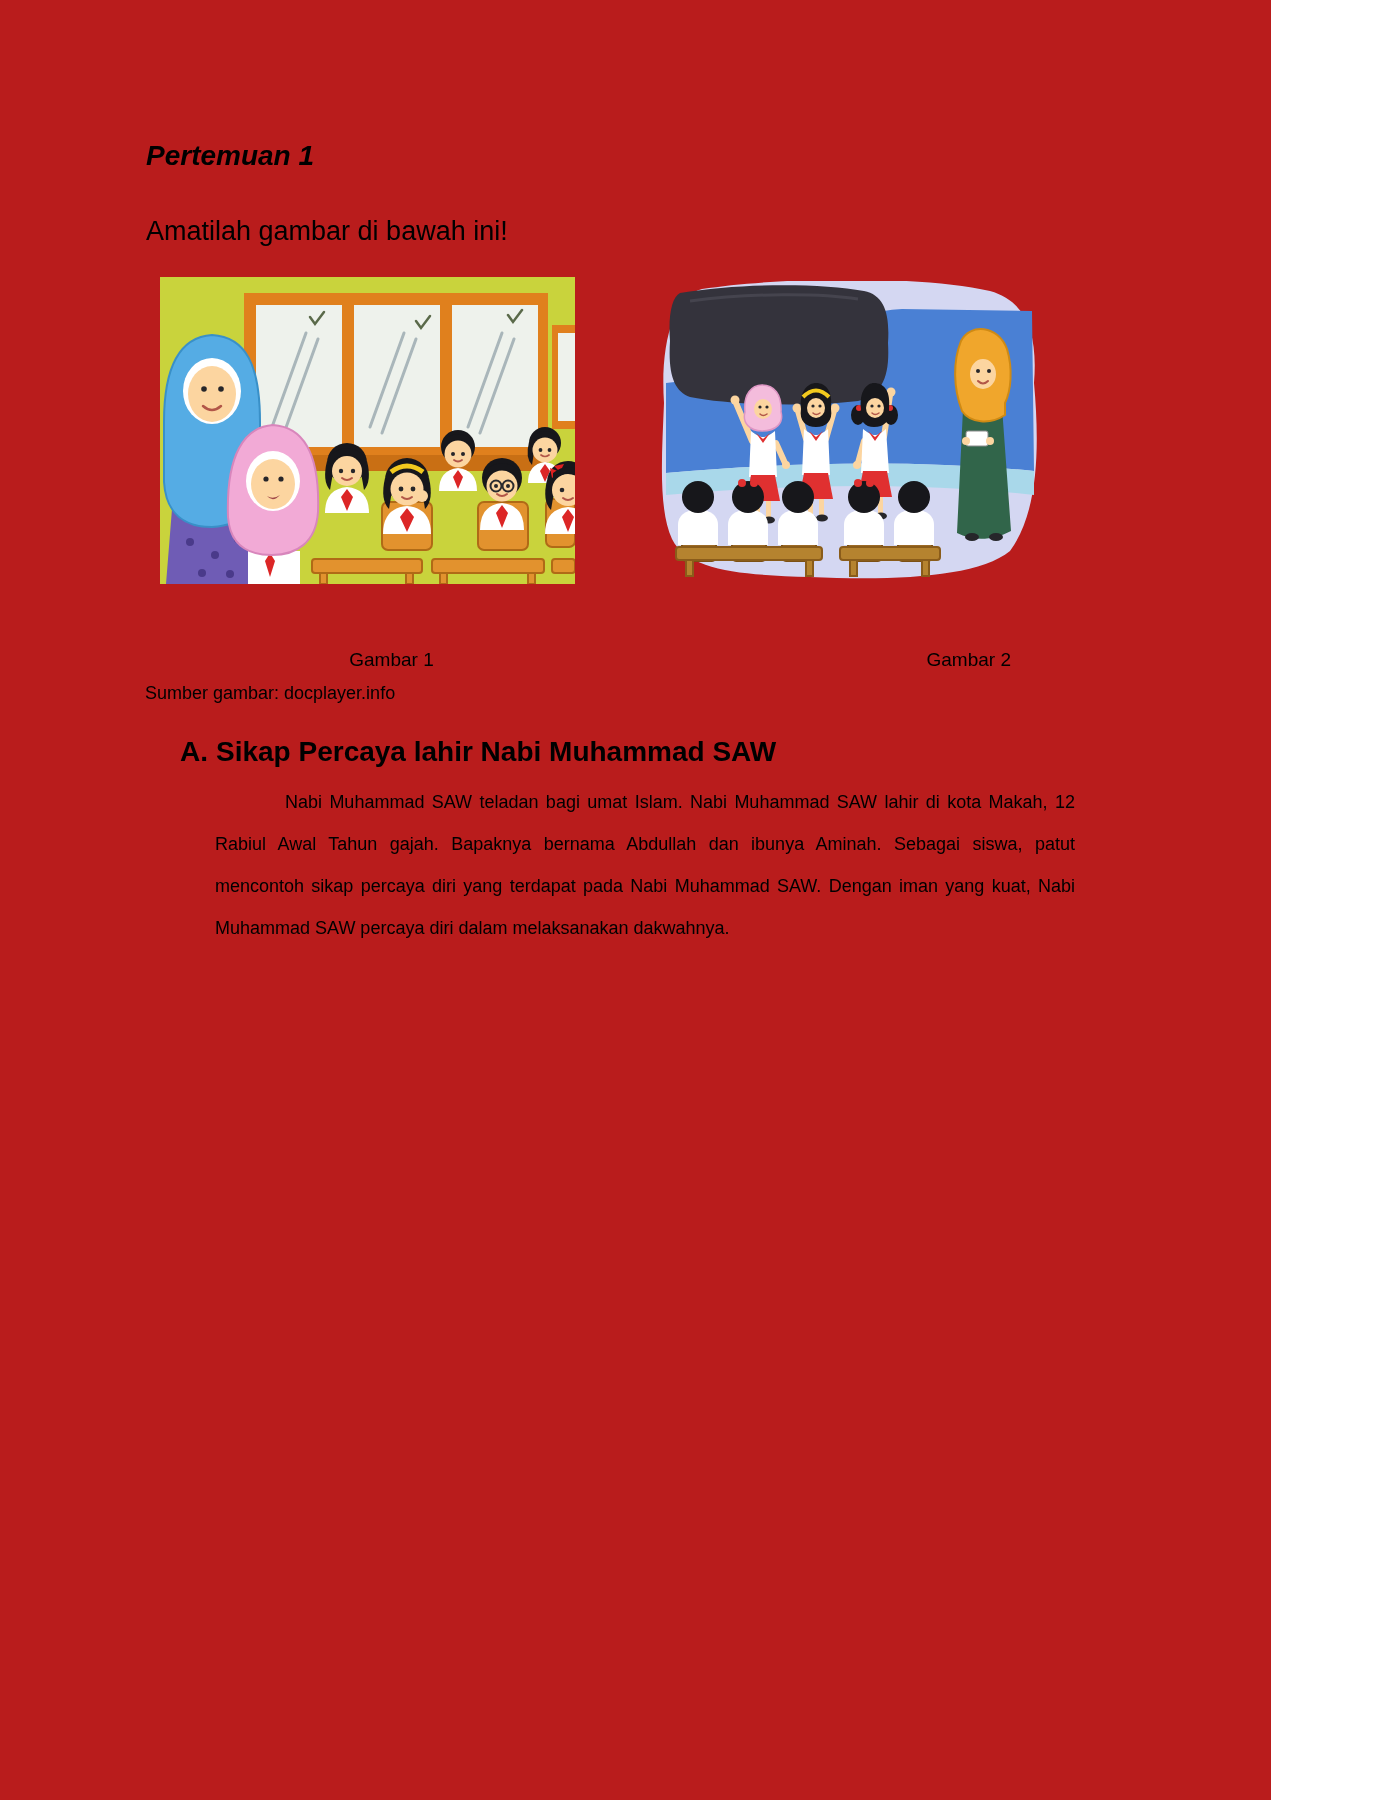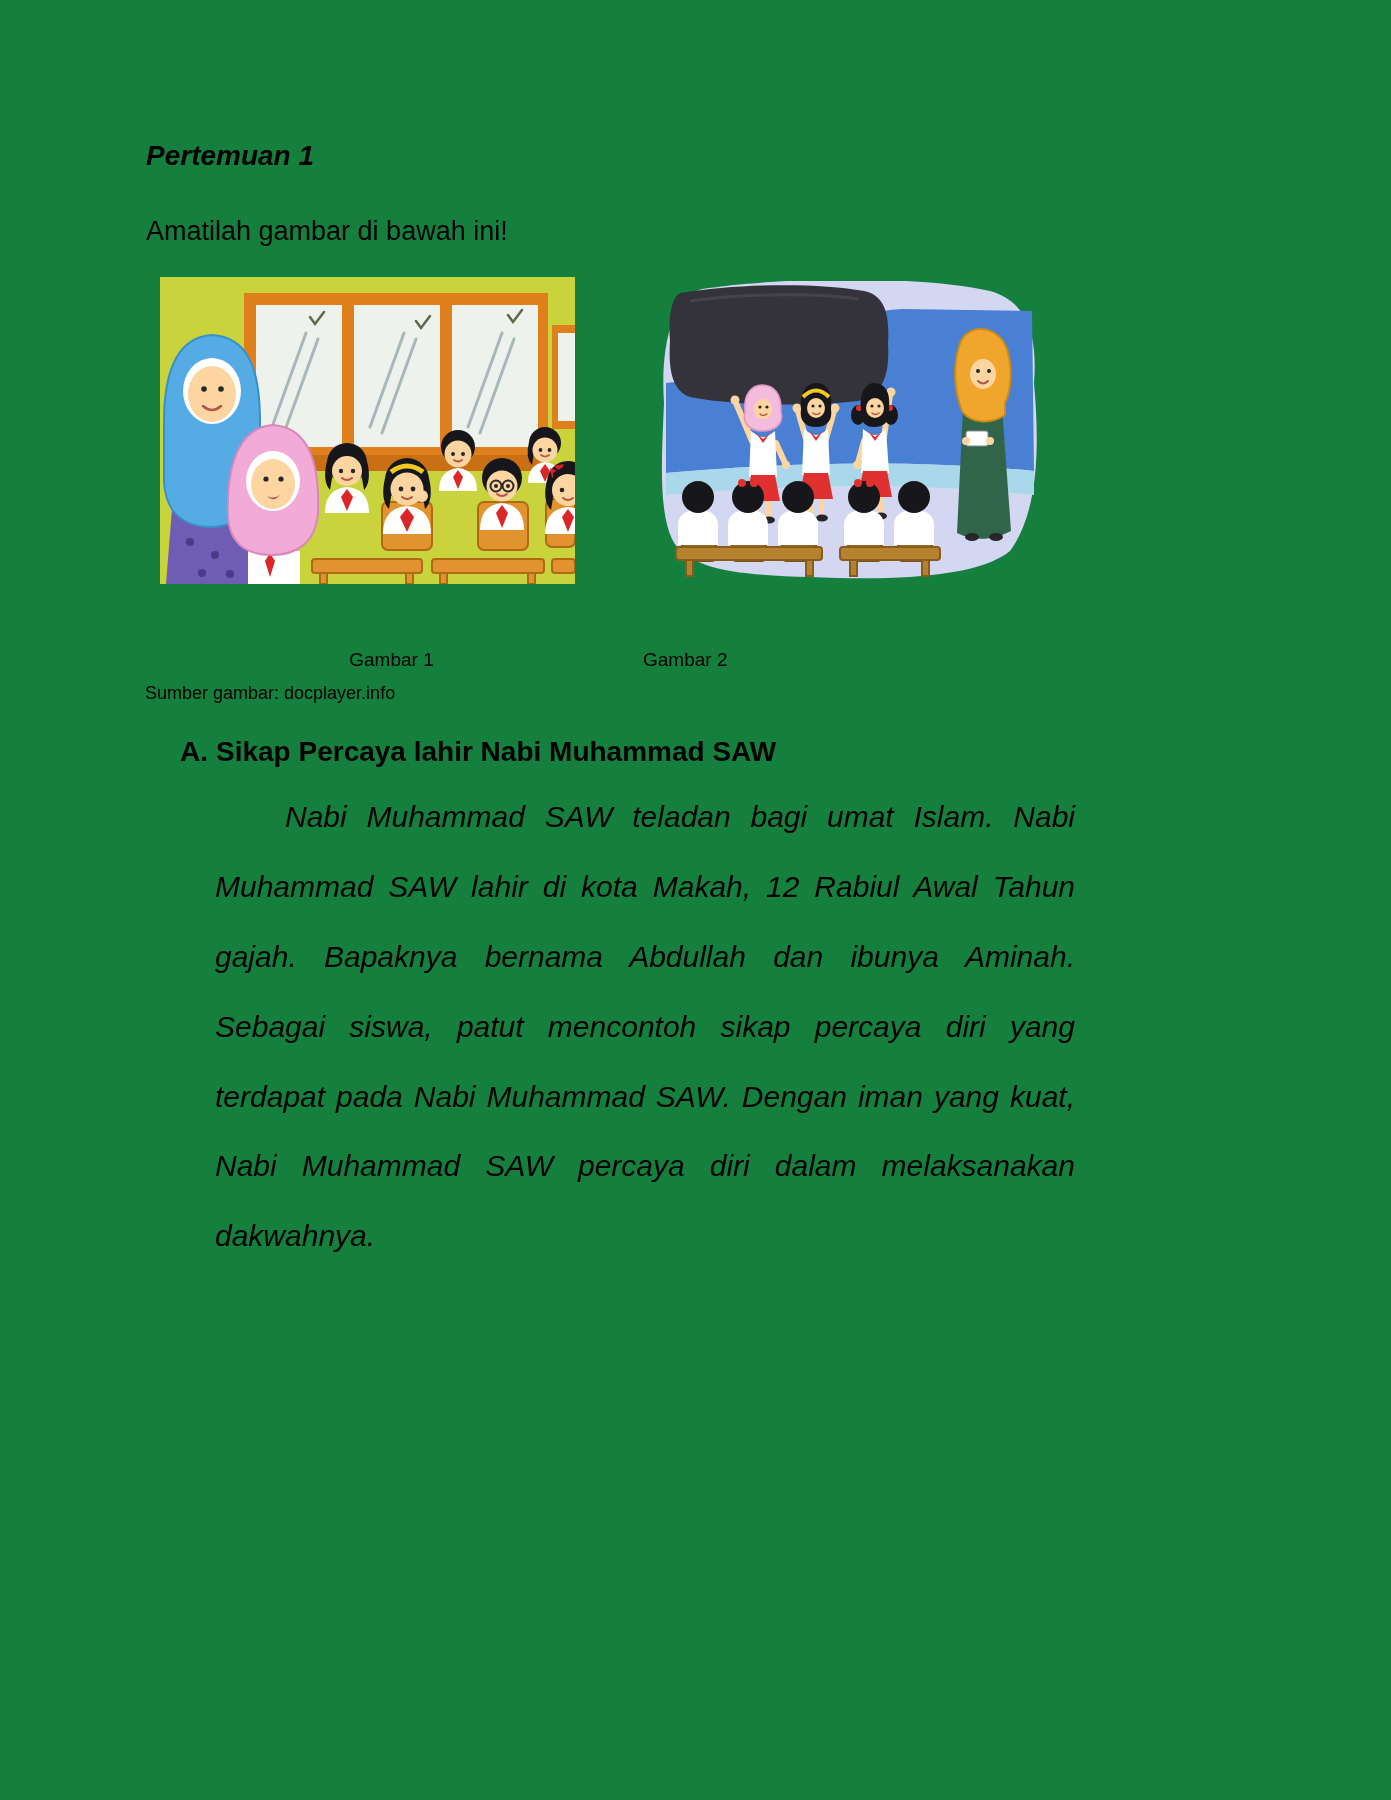--- a/index.html
+++ b/index.html
@@ -1,21 +1,21 @@
 <!DOCTYPE html>
 <html><head>
 <meta charset="utf-8">
 <style>
   * { margin: 0; padding: 0; box-sizing: border-box; }
   html, body { background: #ffffff; }
   .page {
     position: relative;
-    width: 1391px;
+    width: 1271px;
     height: 1800px;
-    background: #15803d;
+    background: #b91c1c;
     font-family: "Liberation Sans", sans-serif;
     color: #000000;
     overflow: hidden;
   }
   .title {
     margin: 140px 0 0 146px;
     font-size: 28px;
     font-weight: bold;
     font-style: italic;
   }
@@ -30,43 +30,42 @@
   }
   .fig { flex: 0 0 auto; }
   .fig2 { margin-left: 85px; margin-top: 4px; }
   .captions-row {
     position: relative;
     height: 28px;
     margin-top: 61px;
     font-size: 19px;
   }
   .cap1 { position: absolute; left: 184px; width: 415px; text-align: center; }
-  .cap2 { position: absolute; left: 643px; width: 381px; text-align: left; }
+  .cap2 { position: absolute; left: 630px; width: 381px; text-align: right; }
   .source {
     margin: 6px 0 0 145px;
     width: 990px;
     text-align: left;
     font-size: 18px;
   }
   .section { margin-top: 32px; }
   .section-heading {
     display: flex;
     margin-left: 180px;
     font-size: 28px;
     font-weight: bold;
   }
   .section-label { width: 36px; flex: 0 0 auto; }
   .body-para {
     margin-left: 215px;
     width: 860px;
-    font-size: 30px;
+    font-size: 18px;
     line-height: 2.33;
     text-align: justify;
     text-indent: 70px;
-    font-style: italic;
   }
   .body-para.first { margin-top: 14px; }
 </style>
 </head>
 <body>
 
 <div class="page">
 
   <h1 class="title">Pertemuan 1</h1>
 

